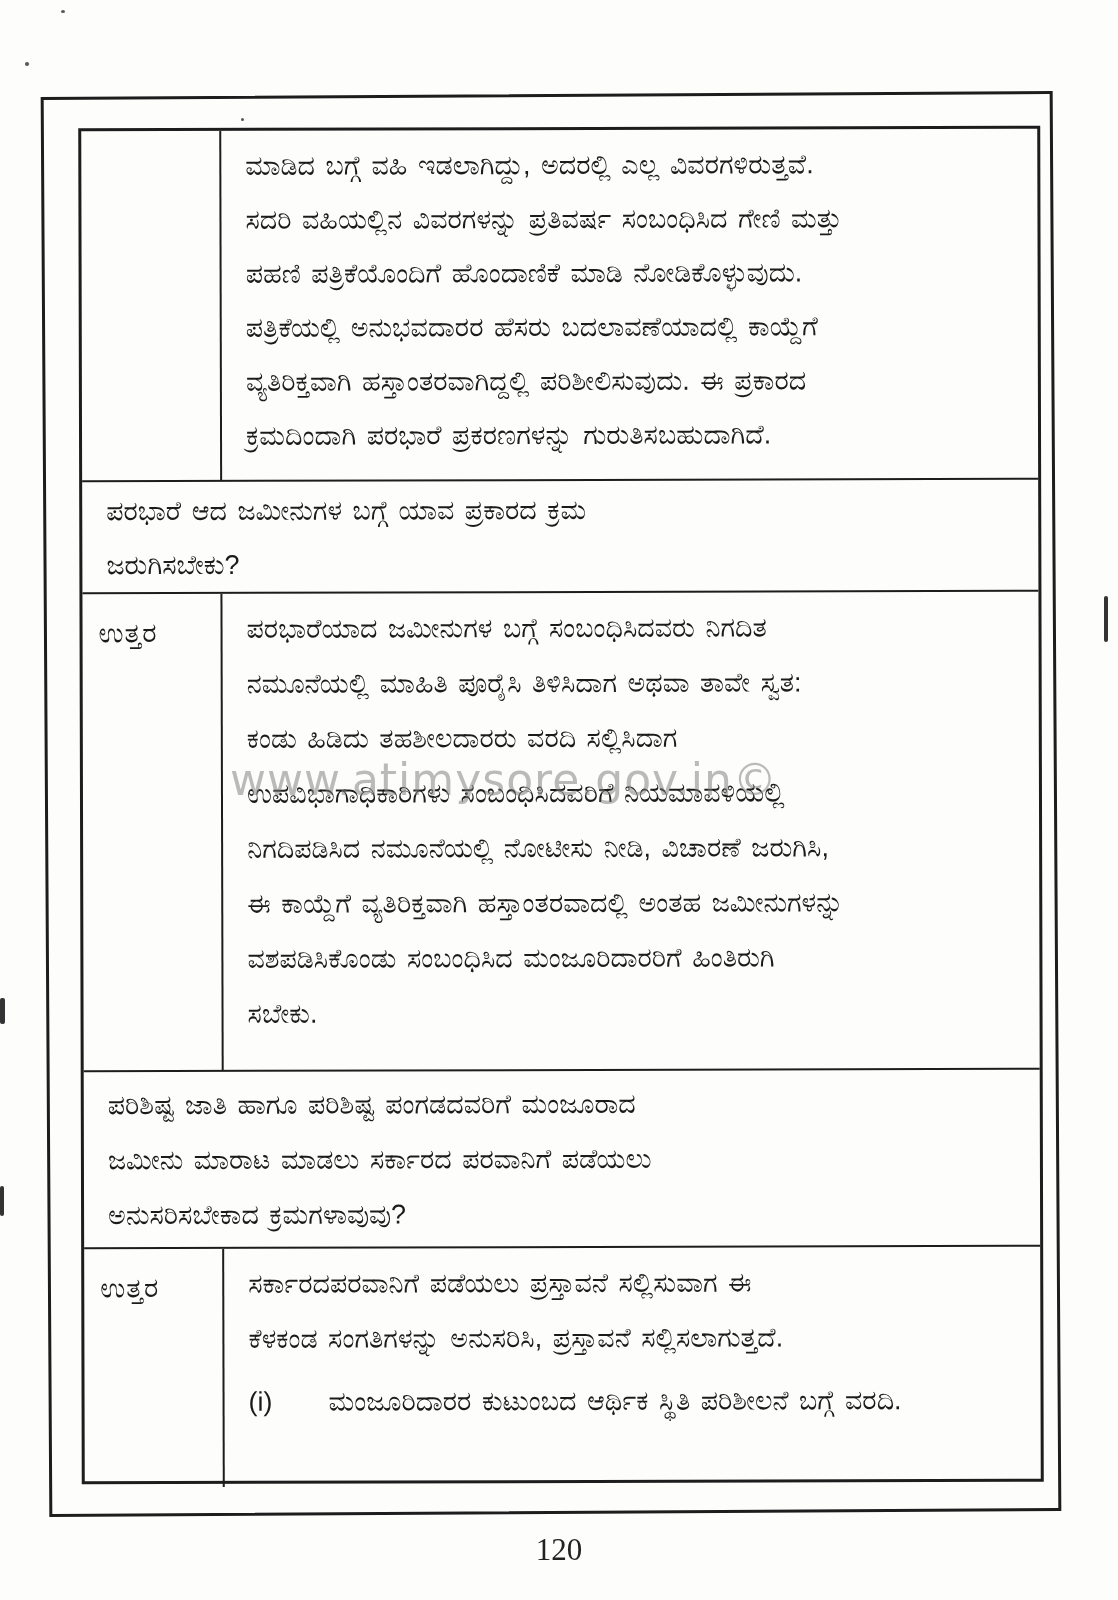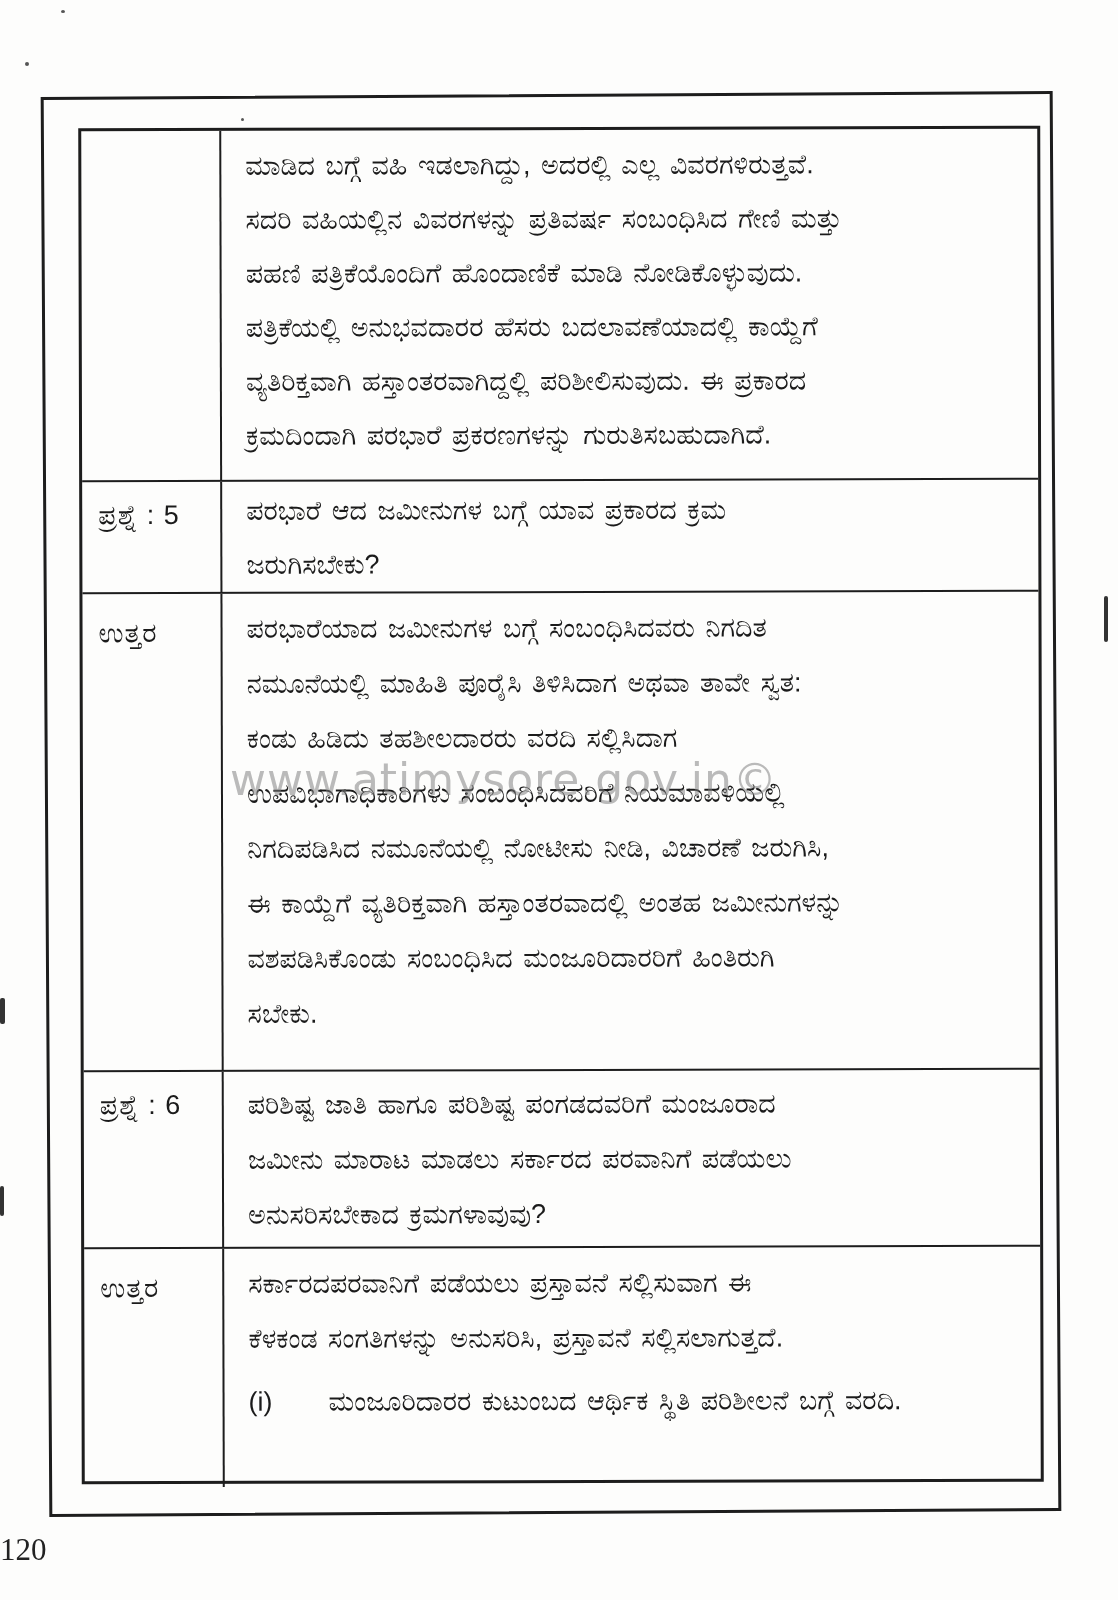--- a/index.html
+++ b/index.html
@@ -43,21 +43,21 @@
   .list-line{margin-top:8px;display:flex;}
   .list-marker{flex:0 0 80px;}
   .watermark{
     position:absolute;left:230px;top:754px;width:640px;
     font-size:44px;letter-spacing:1px;
     color:rgba(125,125,125,0.52);
     font-family:"DejaVu Sans",sans-serif;
     pointer-events:none;white-space:nowrap;
   }
   .page-number{
-    position:absolute;left:0;top:1532px;width:1118px;text-align:left;
+    position:absolute;left:0;top:1532px;width:1118px;text-align:center;
     font-family:"Liberation Serif","DejaVu Serif",serif;
     font-size:31px;color:#222;
   }
   .speck{position:absolute;background:#555;border-radius:50%;}
   .s1{left:61px;top:10px;width:4px;height:3px;}
   .s2{left:25px;top:62px;width:4px;height:4px;}
   .s3{left:241px;top:118px;width:3px;height:3px;}
   .s4{left:276px;top:160px;width:2px;height:2px;background:#888;}
   .edge-dash{position:absolute;background:#333;border-radius:2px;}
   .e1{left:1104px;top:596px;width:4px;height:46px;}
@@ -85,21 +85,20 @@
       <div>ಮಾಡಿದ ಬಗ್ಗೆ ವಹಿ ಇಡಲಾಗಿದ್ದು, ಅದರಲ್ಲಿ ಎಲ್ಲ ವಿವರಗಳಿರುತ್ತವೆ.</div>
       <div>ಸದರಿ ವಹಿಯಲ್ಲಿನ ವಿವರಗಳನ್ನು ಪ್ರತಿವರ್ಷ ಸಂಬಂಧಿಸಿದ ಗೇಣಿ ಮತ್ತು</div>
       <div>ಪಹಣಿ ಪತ್ರಿಕೆಯೊಂದಿಗೆ ಹೊಂದಾಣಿಕೆ ಮಾಡಿ ನೋಡಿಕೊಳ್ಳುವುದು.</div>
       <div>ಪತ್ರಿಕೆಯಲ್ಲಿ ಅನುಭವದಾರರ ಹೆಸರು ಬದಲಾವಣೆಯಾದಲ್ಲಿ ಕಾಯ್ದೆಗೆ</div>
       <div>ವ್ಯತಿರಿಕ್ತವಾಗಿ ಹಸ್ತಾಂತರವಾಗಿದ್ದಲ್ಲಿ ಪರಿಶೀಲಿಸುವುದು. ಈ ಪ್ರಕಾರದ</div>
       <div>ಕ್ರಮದಿಂದಾಗಿ ಪರಭಾರೆ ಪ್ರಕರಣಗಳನ್ನು ಗುರುತಿಸಬಹುದಾಗಿದೆ.</div>
     </div>
   </div>
 
   <div class="row r1">
-    <div class="cell-label">ಪ್ರಶ್ನೆ : 5</div>
     <div class="cell-text">
       <div>ಪರಭಾರೆ ಆದ ಜಮೀನುಗಳ ಬಗ್ಗೆ ಯಾವ ಪ್ರಕಾರದ ಕ್ರಮ</div>
       <div>ಜರುಗಿಸಬೇಕು?</div>
     </div>
   </div>
 
   <div class="row r2">
     <div class="cell-label">ಉತ್ತರ</div>
     <div class="cell-text">
       <div>ಪರಭಾರೆಯಾದ ಜಮೀನುಗಳ ಬಗ್ಗೆ ಸಂಬಂಧಿಸಿದವರು ನಿಗದಿತ</div>
@@ -107,21 +106,20 @@
       <div>ಕಂಡು ಹಿಡಿದು ತಹಶೀಲದಾರರು ವರದಿ ಸಲ್ಲಿಸಿದಾಗ</div>
       <div>ಉಪವಿಭಾಗಾಧಿಕಾರಿಗಳು ಸಂಬಂಧಿಸಿದವರಿಗೆ ನಿಯಮಾವಳಿಯಲ್ಲಿ</div>
       <div>ನಿಗದಿಪಡಿಸಿದ ನಮೂನೆಯಲ್ಲಿ ನೋಟೀಸು ನೀಡಿ, ವಿಚಾರಣೆ ಜರುಗಿಸಿ,</div>
       <div>ಈ ಕಾಯ್ದೆಗೆ ವ್ಯತಿರಿಕ್ತವಾಗಿ ಹಸ್ತಾಂತರವಾದಲ್ಲಿ ಅಂತಹ ಜಮೀನುಗಳನ್ನು</div>
       <div>ವಶಪಡಿಸಿಕೊಂಡು ಸಂಬಂಧಿಸಿದ ಮಂಜೂರಿದಾರರಿಗೆ ಹಿಂತಿರುಗಿ</div>
       <div>ಸಬೇಕು.</div>
     </div>
   </div>
 
   <div class="row r3">
-    <div class="cell-label">ಪ್ರಶ್ನೆ : 6</div>
     <div class="cell-text">
       <div>ಪರಿಶಿಷ್ಟ ಜಾತಿ ಹಾಗೂ ಪರಿಶಿಷ್ಟ ಪಂಗಡದವರಿಗೆ ಮಂಜೂರಾದ</div>
       <div>ಜಮೀನು ಮಾರಾಟ ಮಾಡಲು ಸರ್ಕಾರದ ಪರವಾನಿಗೆ ಪಡೆಯಲು</div>
       <div>ಅನುಸರಿಸಬೇಕಾದ ಕ್ರಮಗಳಾವುವು?</div>
     </div>
   </div>
 
   <div class="row r4">
     <div class="cell-label">ಉತ್ತರ</div>
     <div class="cell-text">

